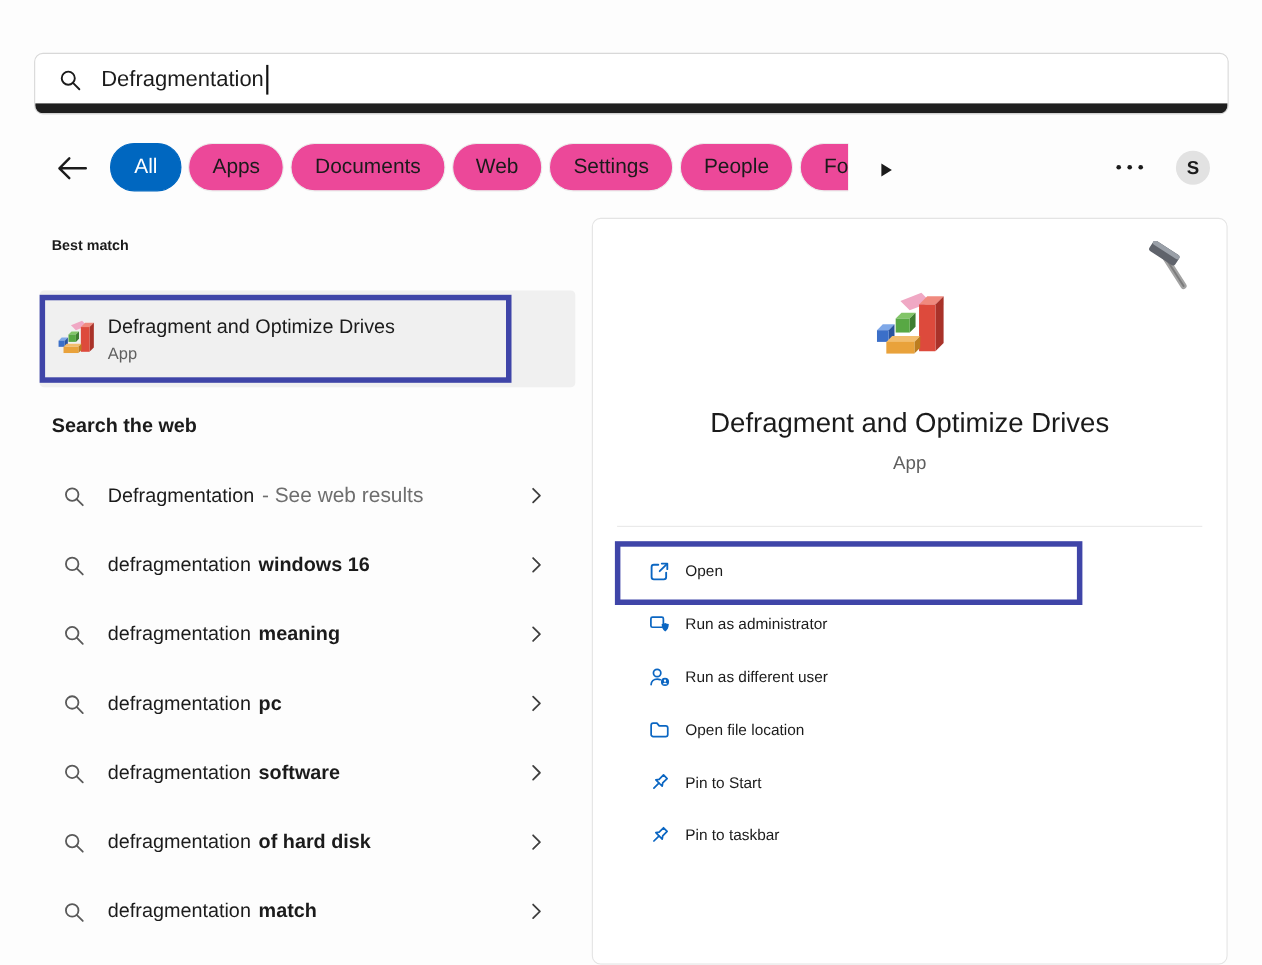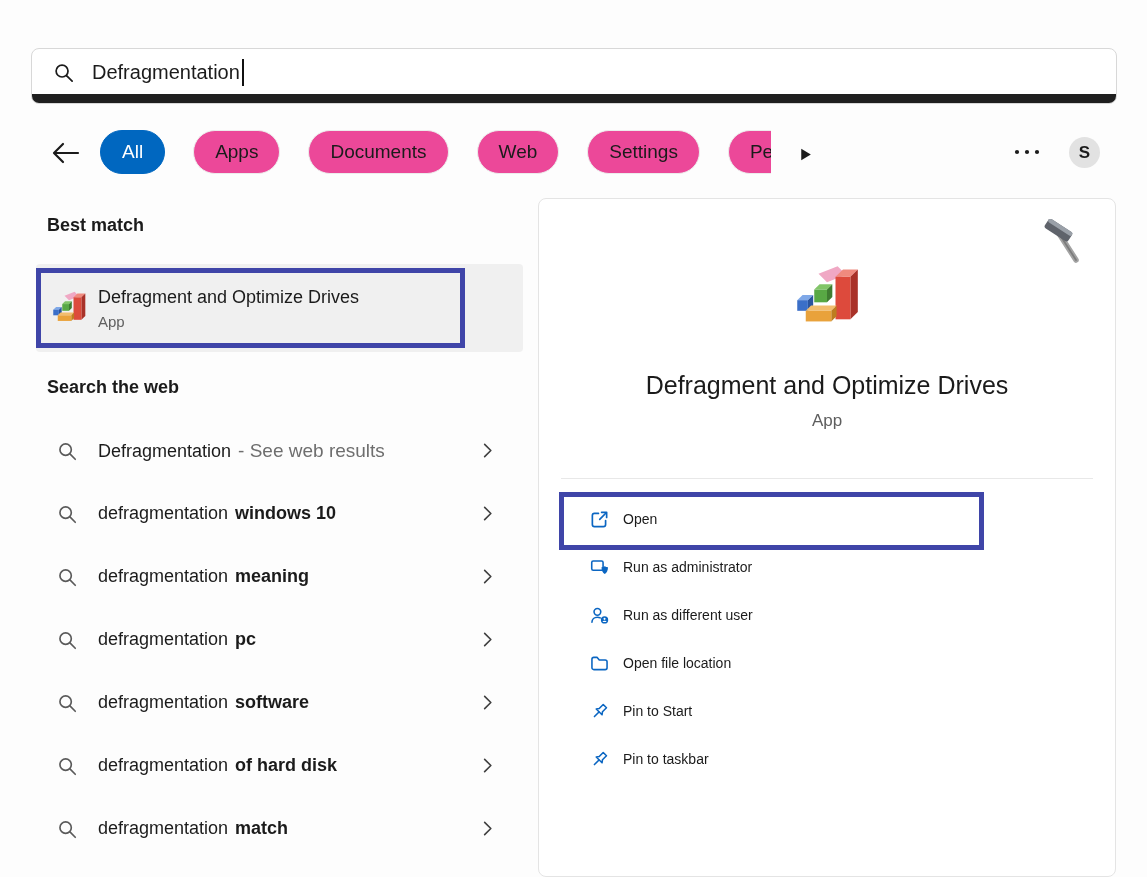--- a/index.html
+++ b/index.html
@@ -25,21 +25,21 @@
     position:absolute; left:0; bottom:0; width:100%; height:9px;
     background:#1f1f1f;
   }
 
   
   .back {
     position:absolute; left:50px; top:139px; width:34px; height:28px;
     background:none; border:none; padding:0; color:#1b1b1b; cursor:pointer;
   }
   .tabs-viewport { position:absolute; left:100px; top:130px; width:671px; height:46px; overflow:hidden; }
-  .tabs { display:flex; gap:28px; }
+  .tabs { display:flex; gap:6px; }
   .tab {
     flex:0 0 auto; height:44px; border-radius:22px; padding:0 21px;
     display:flex; align-items:center; font-size:19px; cursor:pointer;
     background:#ec4899; border:1px solid #ececec; color:#1b1b1b;
     font-family:inherit; white-space:nowrap;
   }
   .tab.active { background:#0067c0; border-color:#0067c0; color:#ffffff; }
   .scroll-more {
     position:absolute; left:797px; top:145px; width:20px; height:18px;
     background:none; border:none; padding:0; color:#1b1b1b; cursor:pointer;
@@ -49,21 +49,21 @@
     background:none; border:none; padding:0; color:#1b1b1b; cursor:pointer;
   }
   .avatar {
     position:absolute; left:1069px; top:137px; width:31px; height:31px;
     border-radius:50%; background:#e2e2e2; color:#1b1b1b;
     display:flex; align-items:center; justify-content:center;
     font-size:17px; font-weight:600; cursor:pointer;
   }
 
   
-  .bm-header { position:absolute; left:47px; top:215px; font-size:18px; font-weight:600; }
+  .bm-header { position:absolute; left:47px; top:215px; font-size:13px; font-weight:600; }
   .bm-row {
     position:absolute; left:36px; top:264px; width:487px; height:88px;
     background:#f0f0f0; border-radius:4px; display:flex; align-items:center; cursor:pointer;
   }
   .app-ico.sm { width:36px; height:36px; margin-left:15px; flex:0 0 auto; }
   .bm-text { margin-left:11px; }
   .bm-title { font-size:18px; color:#1b1b1b; }
   .bm-sub { font-size:15px; color:#606060; margin-top:5px; }
 
   .web-header { position:absolute; left:47px; top:377px; font-size:18px; font-weight:700; }
@@ -245,21 +245,21 @@
           <use href="#sym-chevron"></use>
         </svg>
       </span>
   </div>
   <div class="sug">
     <span class="mag">
         <svg width="22" height="22">
           <use href="#sym-magnifier"></use>
         </svg>
       </span>
-    <span class="sug-text"><span>defragmentation</span><span class="sfx bold">windows 10</span></span>
+    <span class="sug-text"><span>defragmentation</span><span class="sfx bold">windows 16</span></span>
     <span class="chev">
         <svg width="19" height="19">
           <use href="#sym-chevron"></use>
         </svg>
       </span>
   </div>
   <div class="sug">
     <span class="mag">
         <svg width="22" height="22">
           <use href="#sym-magnifier"></use>

